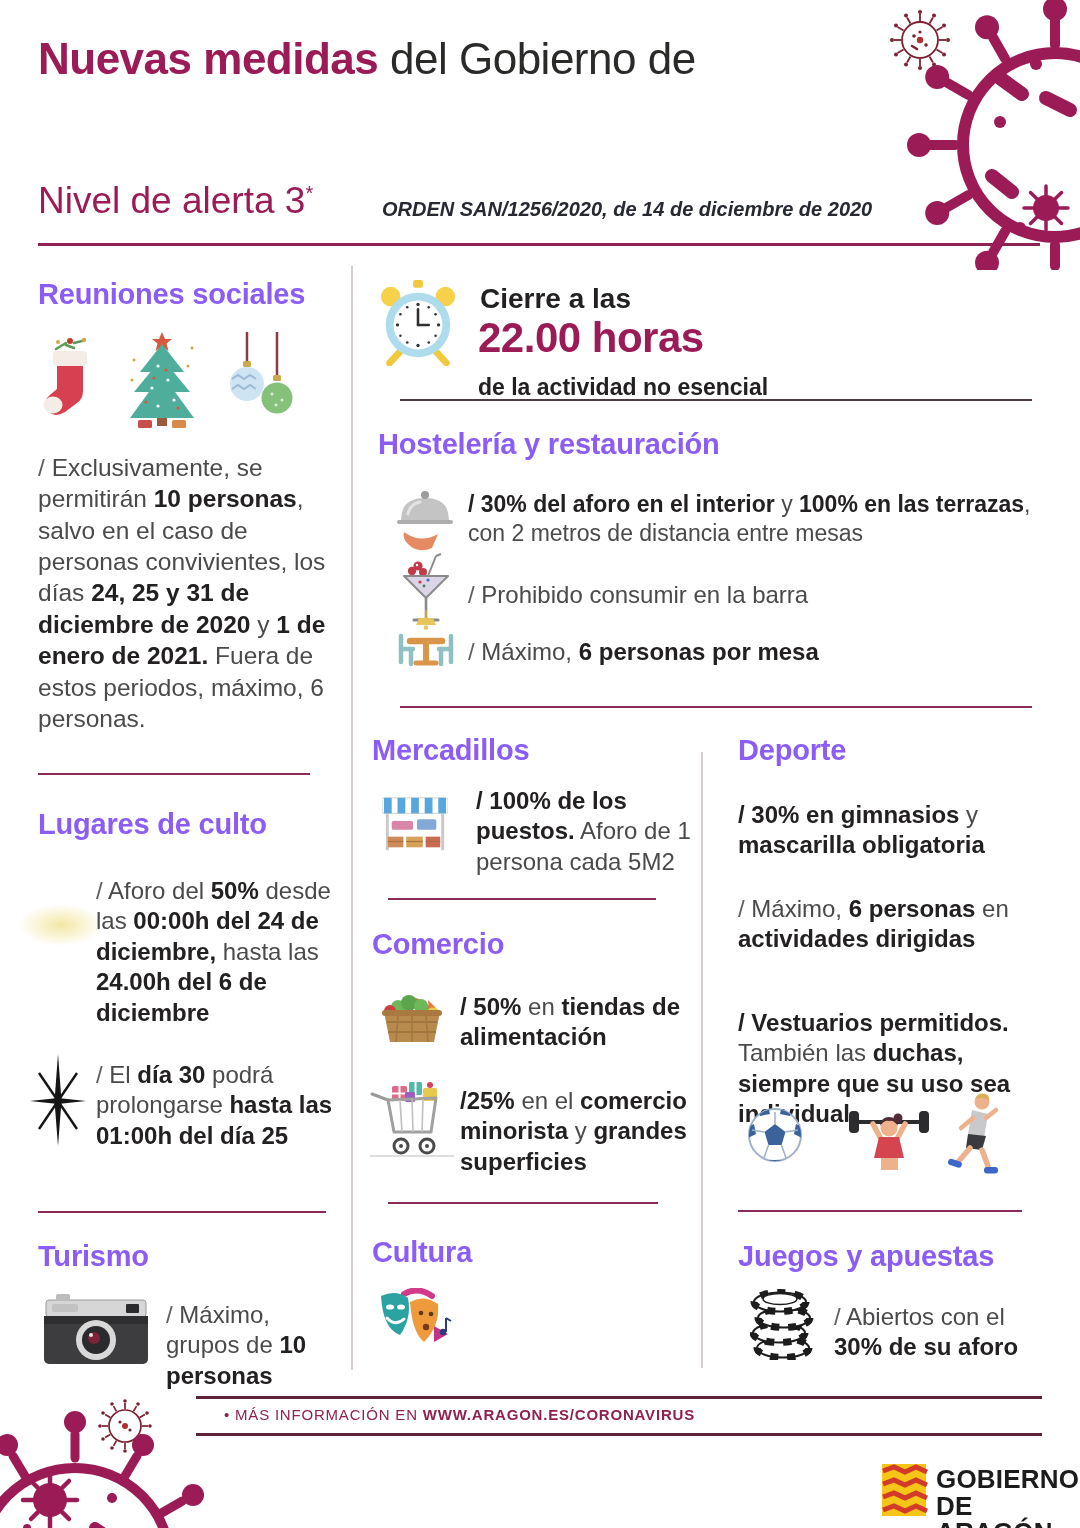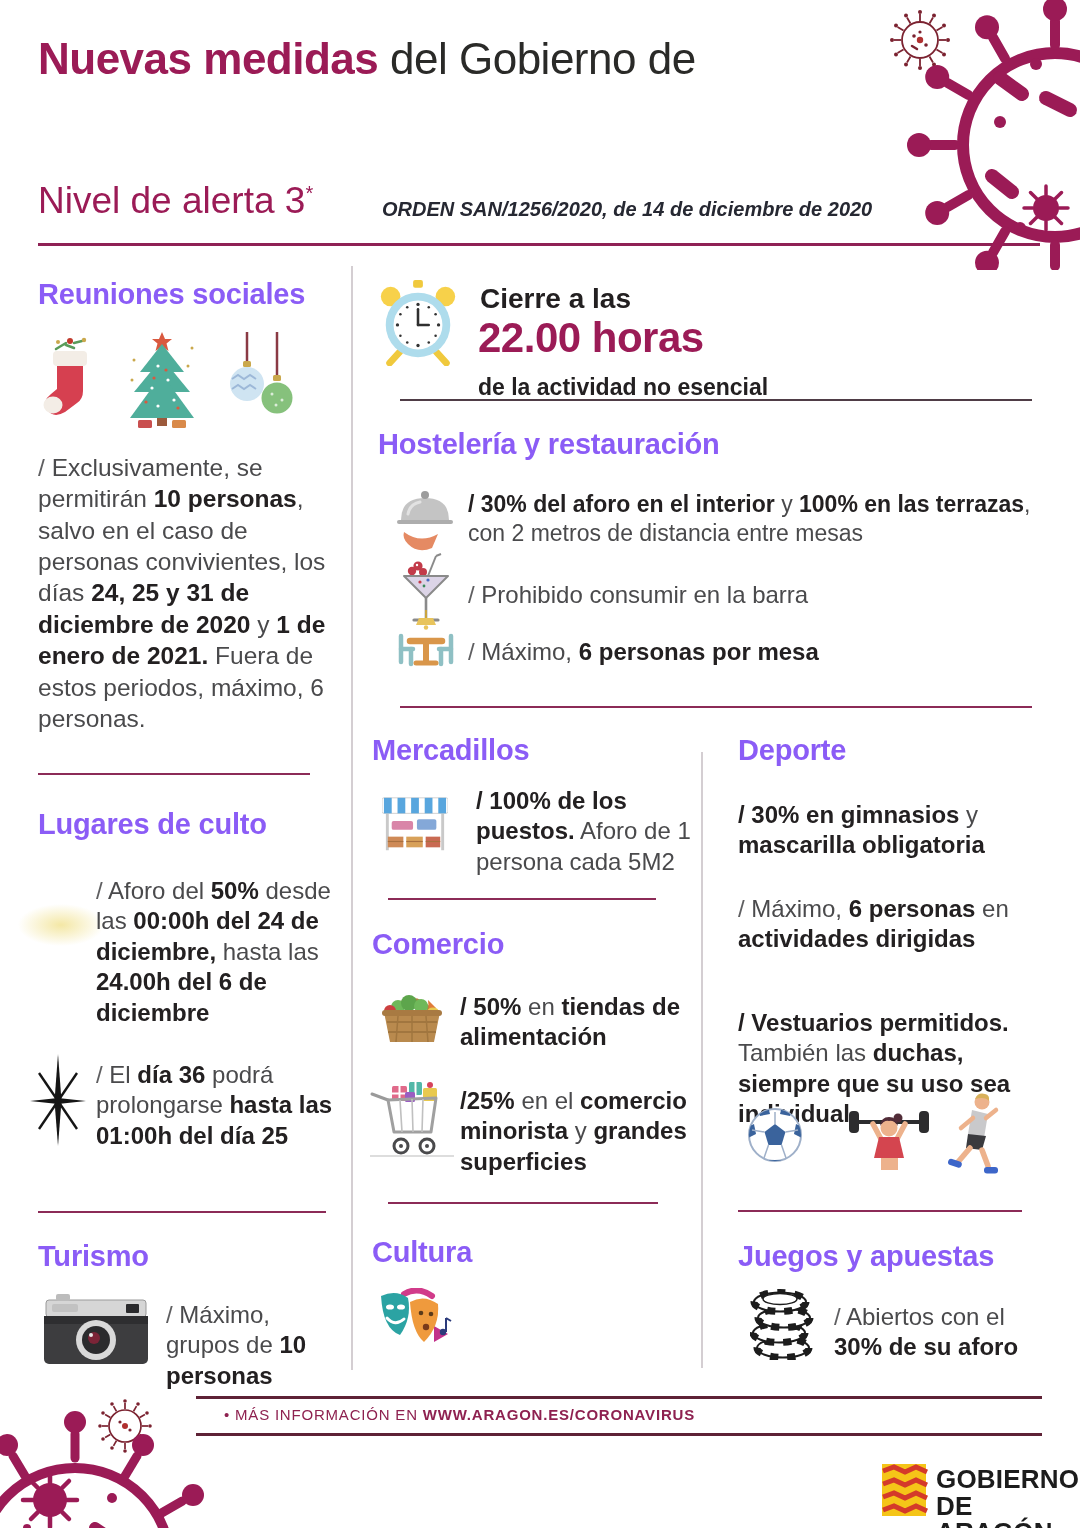--- a/index.html
+++ b/index.html
@@ -198,21 +198,21 @@
   <div class="abs glow" style="left:18px;top:904px;"></div>
   <div class="abs txt" style="left:96px;top:876px;width:252px;"><span class="sl">/ </span><span>Aforo del </span><span class="b">50%</span><span>  desde las </span><span class="b">00:00h del 24 de diciembre,</span><span> hasta las </span><span class="b">24.00h del 6 de diciembre</span></div>
   <div class="abs" style="left:26px;top:1050px;">
     <svg width="64" height="100" viewBox="0 0 64 96">
       <polygon points="32,2 35.5,49 32,94 28.5,49" fill="#151515"></polygon>
       <polygon points="4,49 32,46 60,49 32,52" fill="#151515"></polygon>
       <line x1="13" y1="21" x2="51" y2="77" stroke="#151515" stroke-width="2.4"></line>
       <line x1="51" y1="21" x2="13" y2="77" stroke="#151515" stroke-width="2.4"></line>
     </svg>
   </div>
-  <div class="abs txt" style="left:96px;top:1060px;width:252px;"><span class="sl">/ </span><span>El </span><span class="b">día 36</span><span> podrá prolongarse </span><span class="b">hasta las 01:00h del día 25</span></div>
+  <div class="abs txt" style="left:96px;top:1060px;width:252px;"><span class="sl">/ </span><span>El </span><span class="b">día 30</span><span> podrá prolongarse </span><span class="b">hasta las 01:00h del día 25</span></div>
 
   <div class="abs hr" style="left:38px;top:1211px;width:288px;"></div>
 
   <div class="abs sec-h" style="left:38px;top:1240px;">Turismo</div>
   <div class="abs" style="left:42px;top:1290px;">
     <svg width="108" height="80" viewBox="0 0 108 80">
       <rect x="4" y="10" width="100" height="17" rx="3" fill="#d6d6d6" stroke="#9a9a9a"></rect>
       <rect x="14" y="4" width="14" height="7" rx="2" fill="#bcbcbc"></rect>
       <rect x="2" y="26" width="104" height="48" rx="5" fill="#3d3d3f"></rect>
       <rect x="2" y="26" width="104" height="8" fill="#2e2e30"></rect>

